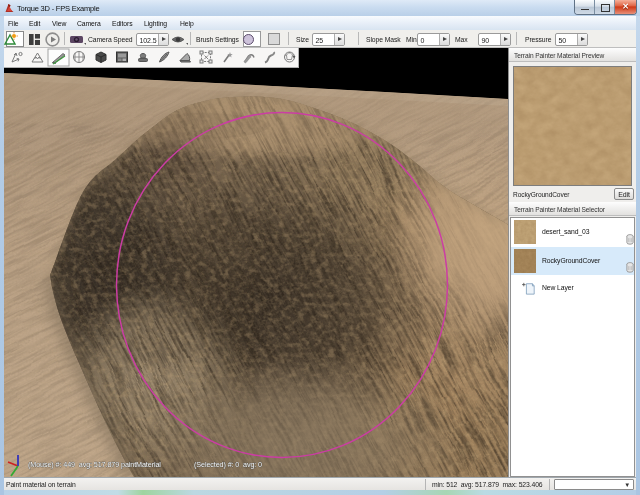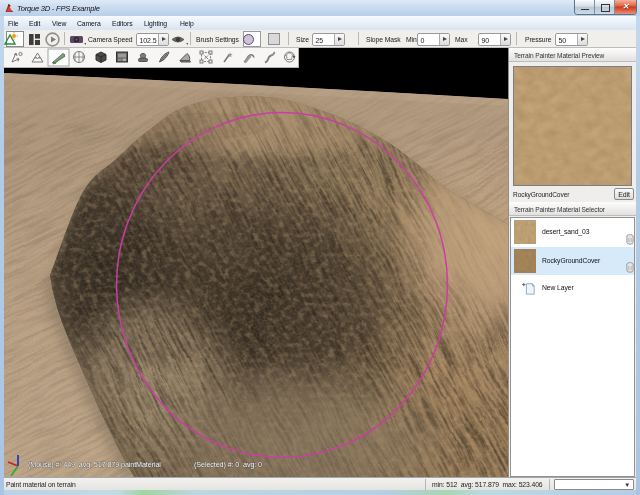--- a/index.html
+++ b/index.html
@@ -1,20 +1,20 @@
 <!DOCTYPE html>
 <html><head>
 <meta charset="utf-8">
 <style>
   html,body{margin:0;padding:0;}
   *{box-sizing:border-box;}
   body{font-family:"Liberation Sans",sans-serif;width:640px;height:495px;overflow:hidden;}
   #win{position:absolute;left:0;top:0;width:640px;height:495px;background:linear-gradient(180deg,#c7daee 0%,#b3cce6 30%,#aac5e2 100%);}
   
-  #titlebar{position:absolute;left:0;top:0;width:640px;height:16px;background:linear-gradient(180deg,#dfeaf7 0%,#cadcf0 45%,#b9cfe8 100%);font-style:italic;}
+  #titlebar{position:absolute;left:0;top:0;width:640px;height:16px;background:linear-gradient(180deg,#dfeaf7 0%,#cadcf0 45%,#b9cfe8 100%);}
   #title-ico{position:absolute;left:5px;top:3px;width:9px;height:10px;}
   #title-txt{position:absolute;left:17px;top:3.5px;font-size:7.5px;color:#111;letter-spacing:-0.2px;}
   #winbtns{position:absolute;left:574px;top:0;width:63px;height:15px;border:1px solid #5f7185;border-top:none;border-radius:0 0 4px 4px;overflow:hidden;display:flex;}
   .wbtn{height:100%;border-right:1px solid #7b8ea1;background:linear-gradient(180deg,#fbfdfe 0%,#d6dfe9 45%,#bac7d6 50%,#cfdae6 100%);position:relative;}
   #wbtn-min{width:20px;}
   #wbtn-max{width:20px;}
   #wbtn-close{width:21px;border-right:none;background:linear-gradient(180deg,#f6b09a 0%,#e0694a 40%,#cf3a17 50%,#e8907a 100%);}
   #wbtn-min:after{content:"";position:absolute;left:6px;bottom:4px;width:8px;height:1.5px;background:#333;}
   #wbtn-max:after{content:"";position:absolute;left:6px;top:4px;width:7px;height:5.5px;border:1.3px solid #333;background:transparent;}
   #wbtn-close:after{content:"\2715";position:absolute;left:0;top:2px;width:100%;text-align:center;font-size:8px;color:#fff;font-weight:bold;text-shadow:0 1px 1px #7a1a00;}

